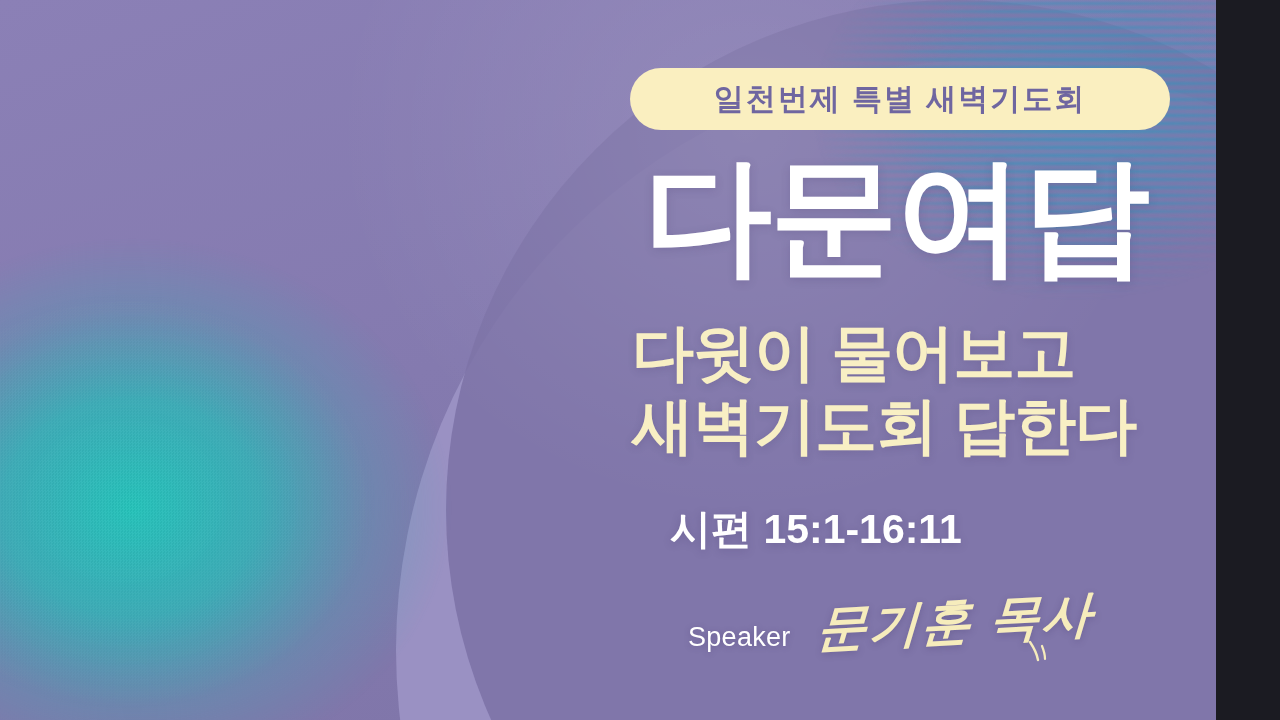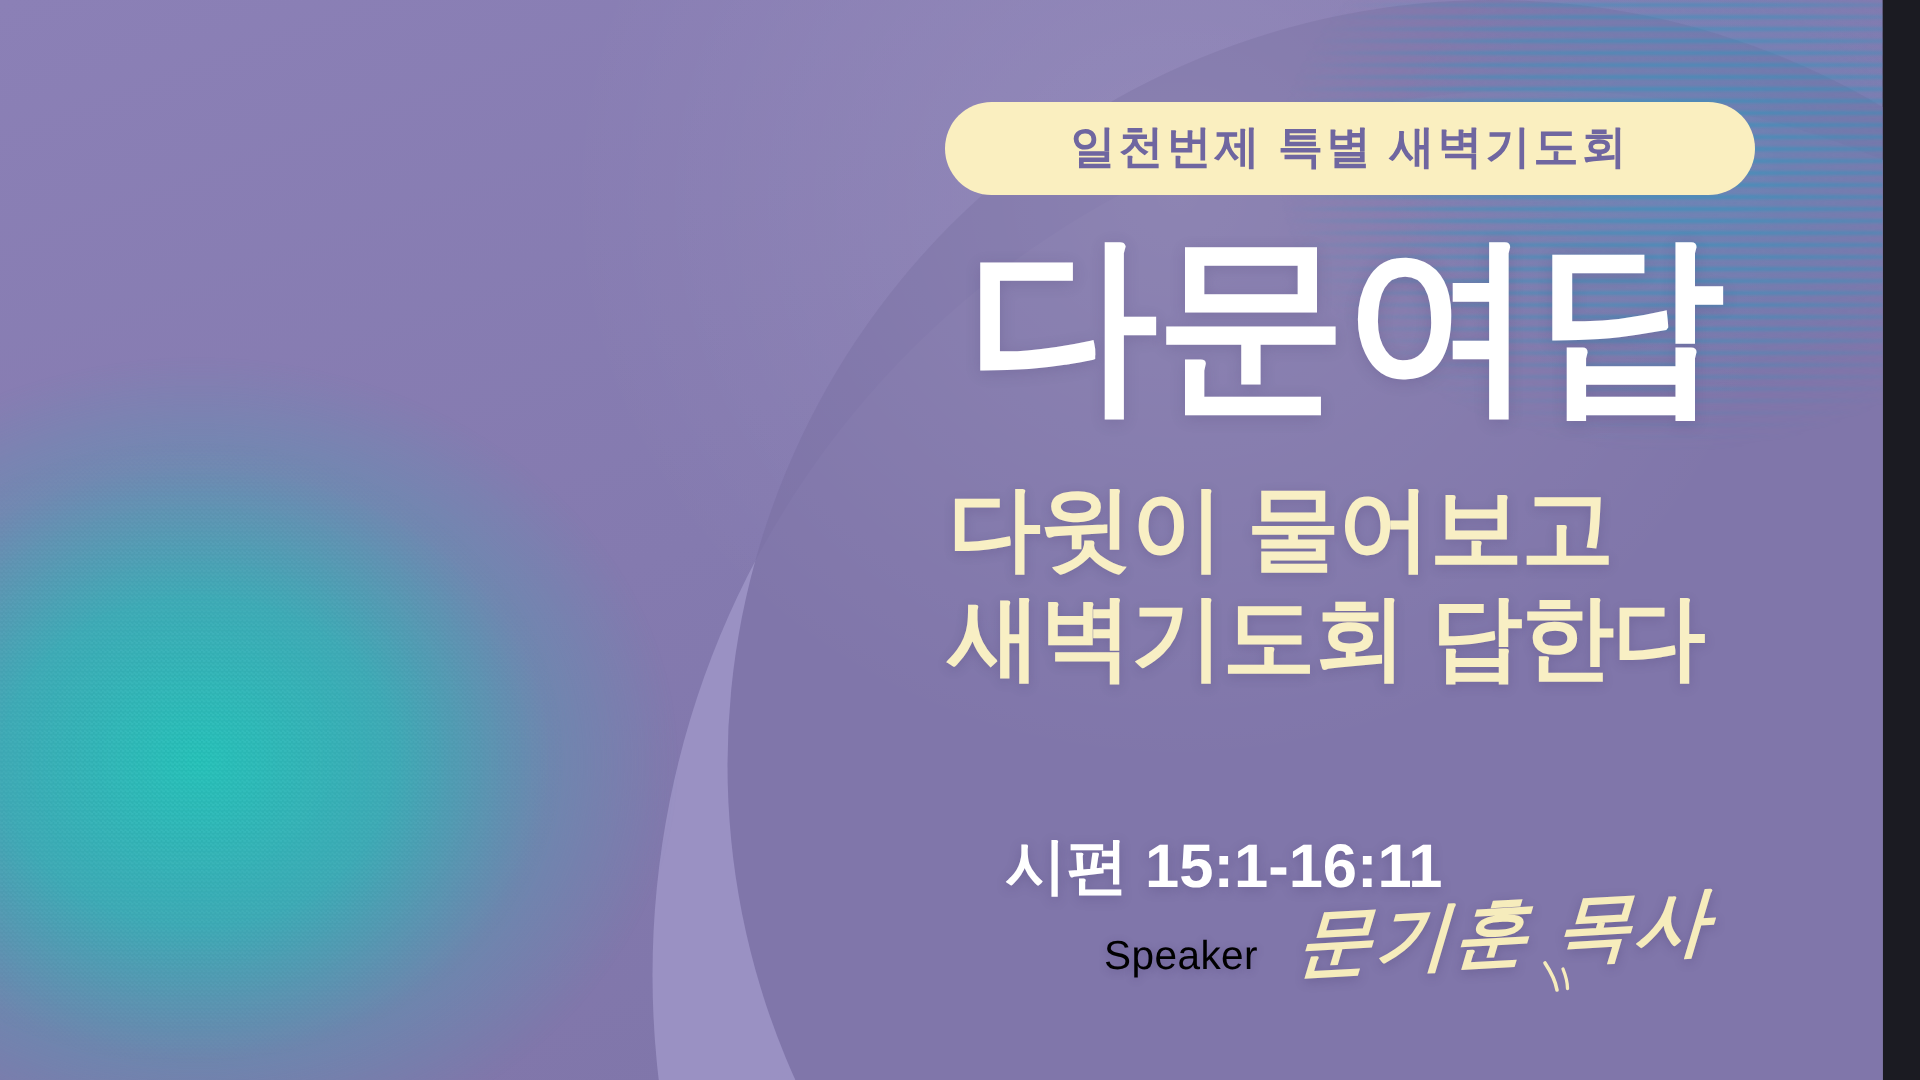--- a/index.html
+++ b/index.html
@@ -9,21 +9,20 @@
     background: #1b1b22;
   }
   #stage {
     position: relative;
     width: 1216px;
     height: 720px;
     overflow: hidden;
     font-family: "Liberation Sans", "DejaVu Sans", sans-serif;
     background: #877cb0;
     user-select: none;
-    padding-left: 39px;
   }
 
   
   .bg-base {
     position: absolute;
     inset: 0;
     background:
       linear-gradient(160deg, #8b80b6 0%, #847aaf 45%, #7d73a6 100%);
   }
 
@@ -183,38 +182,36 @@
   .scripture {
     position: absolute;
     left: 42px;
     top: 502px;
     color: #ffffff;
     font-size: 41px;
     font-weight: 700;
     letter-spacing: 0px;
     white-space: nowrap;
     text-shadow: 0 2px 8px rgba(60,50,100,.25);
-    margin-top: 48px;
   }
 
   .speaker-row {
     position: absolute;
     left: 60px;
     top: 596px;
     display: flex;
     align-items: baseline;
     white-space: nowrap;
   }
   .speaker-label {
-    color: #000000;
+    color: #ffffff;
     font-size: 27px;
     font-weight: 400;
     letter-spacing: .3px;
     text-shadow: 0 1px 6px rgba(60,50,100,.30);
-    margin-left: 48px;
   }
   .speaker-name {
     margin-left: 24px;
     color: #f6ecbc;
     font-size: 50px;
     font-weight: 700;
     font-style: italic;
     letter-spacing: 2px;
     transform: skewX(-6deg) rotate(-3.2deg);
     transform-origin: left bottom;

